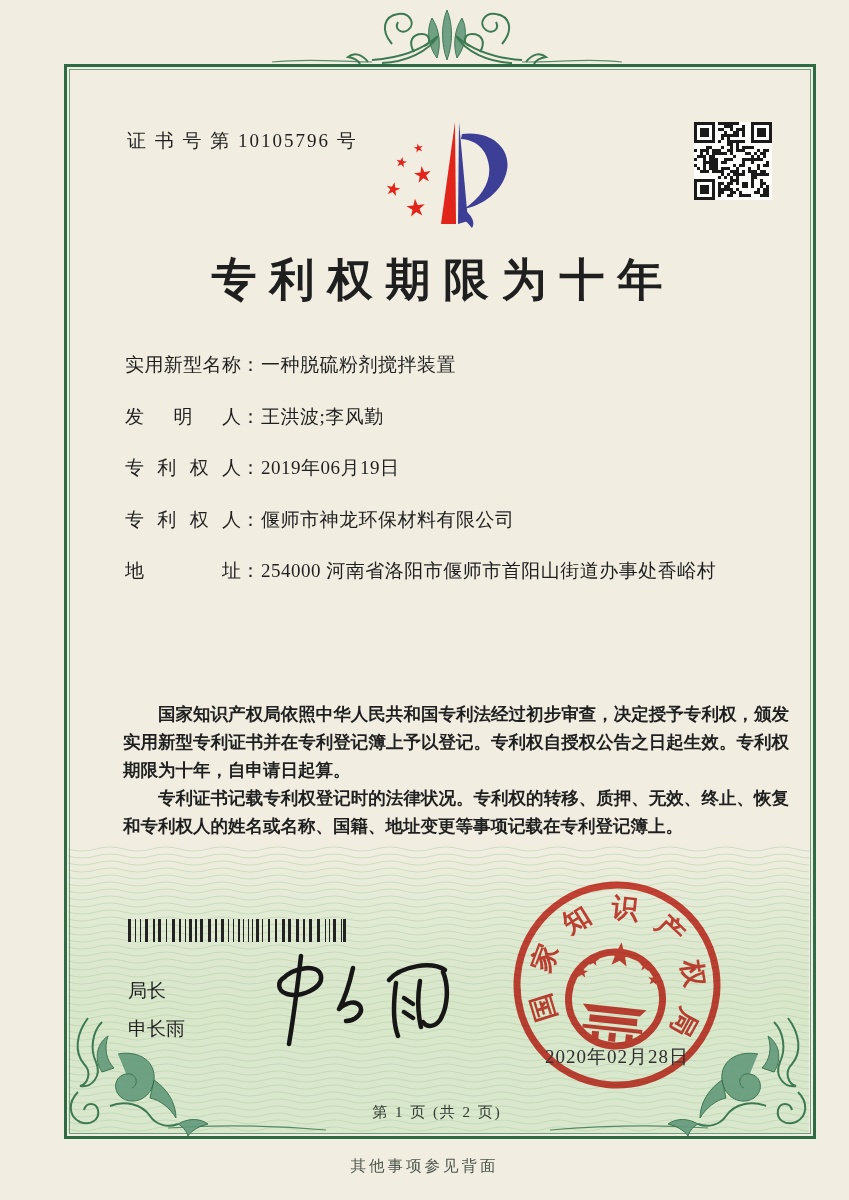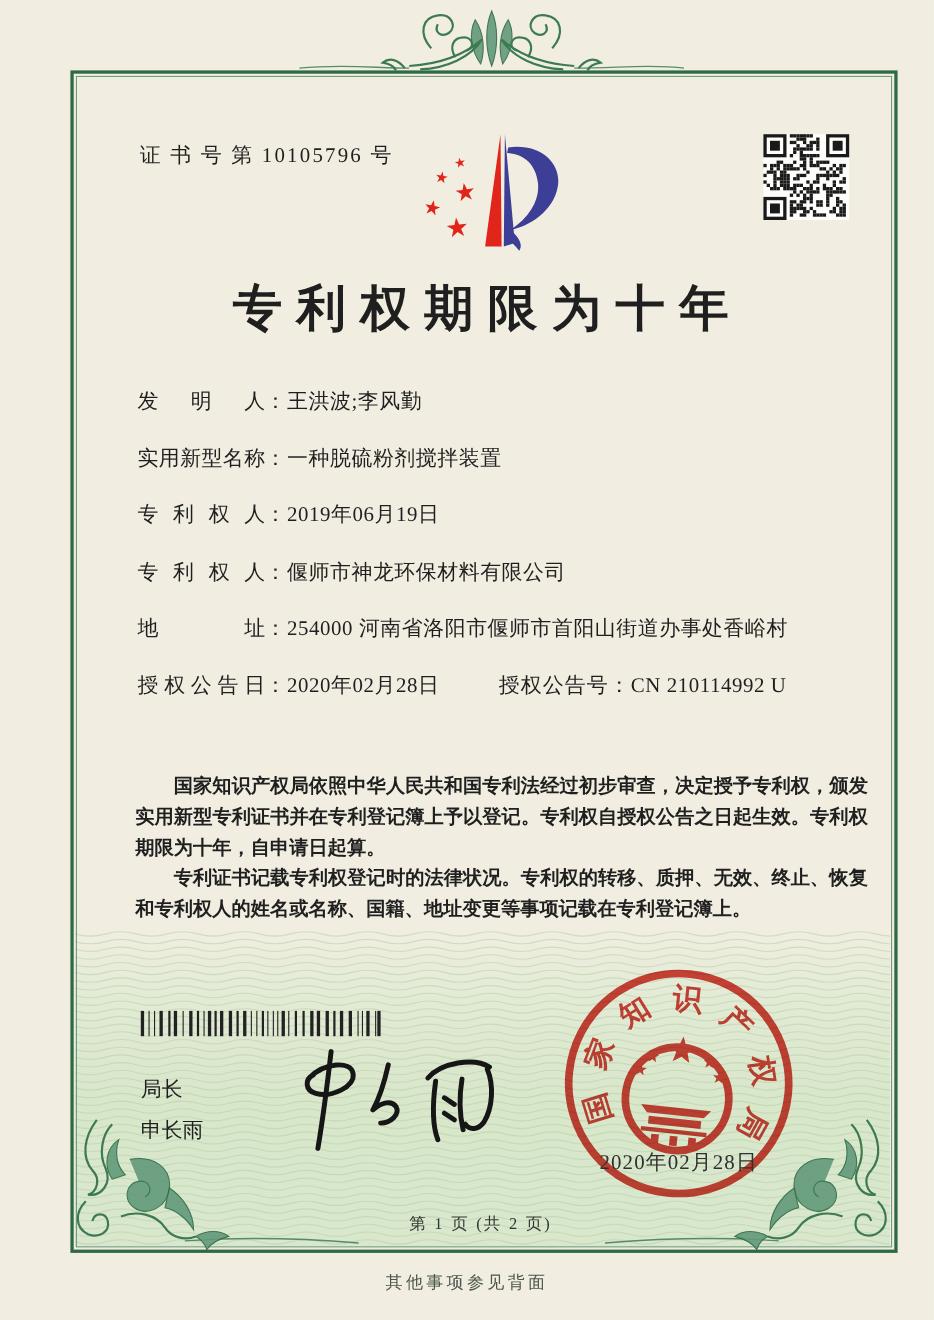--- a/index.html
+++ b/index.html
@@ -397,41 +397,33 @@
     <i style="left:54px;top:72px"></i>
     <i style="left:66px;top:72px"></i>
     <i style="left:69px;top:72px"></i>
     <i style="left:72px;top:72px"></i>
   </div>
 
 <div class="title">专利权期限为十年</div>
 
 <div class="fields">
   <div class="frow">
+    <span class="flabel">实用新型名称</span><span class="fcolon">：</span><span class="fvalue">一种脱硫粉剂搅拌装置</span>
+  </div>
+  <div class="frow">
     <span class="flabel">发明人</span><span class="fcolon">：</span><span class="fvalue">王洪波;李风勤</span>
-  </div>
-  <div class="frow">
-    <span class="flabel">实用新型名称</span><span class="fcolon">：</span><span class="fvalue">一种脱硫粉剂搅拌装置</span>
   </div>
   <div class="frow">
     <span class="flabel">专利权人</span><span class="fcolon">：</span><span class="fvalue">2019年06月19日</span>
   </div>
   <div class="frow">
     <span class="flabel">专利权人</span><span class="fcolon">：</span><span class="fvalue">偃师市神龙环保材料有限公司</span>
   </div>
   <div class="frow">
     <span class="flabel">地址</span><span class="fcolon">：</span><span class="fvalue">254000 河南省洛阳市偃师市首阳山街道办事处香峪村</span>
-  </div>
-  <div class="frow grant-row">
-    <span>
-      <span class="flabel">授权公告日</span><span class="fcolon">：</span><span class="fvalue">2020年02月28日</span>
-    </span>
-    <span class="grant-no">
-      <span class="glabel">授权公告号</span><span class="fcolon">：</span><span class="fvalue">CN 210114992 U</span>
-    </span>
   </div>
 </div>
 
 <div class="paras">
   <p>国家知识产权局依照中华人民共和国专利法经过初步审查，决定授予专利权，颁发实用新型专利证书并在专利登记簿上予以登记。专利权自授权公告之日起生效。专利权期限为十年，自申请日起算。</p>
   <p>专利证书记载专利权登记时的法律状况。专利权的转移、质押、无效、终止、恢复和专利权人的姓名或名称、国籍、地址变更等事项记载在专利登记簿上。</p>
 </div>
 
 <div class="barcode">
     <i style="left:0px;width:3px"></i>

